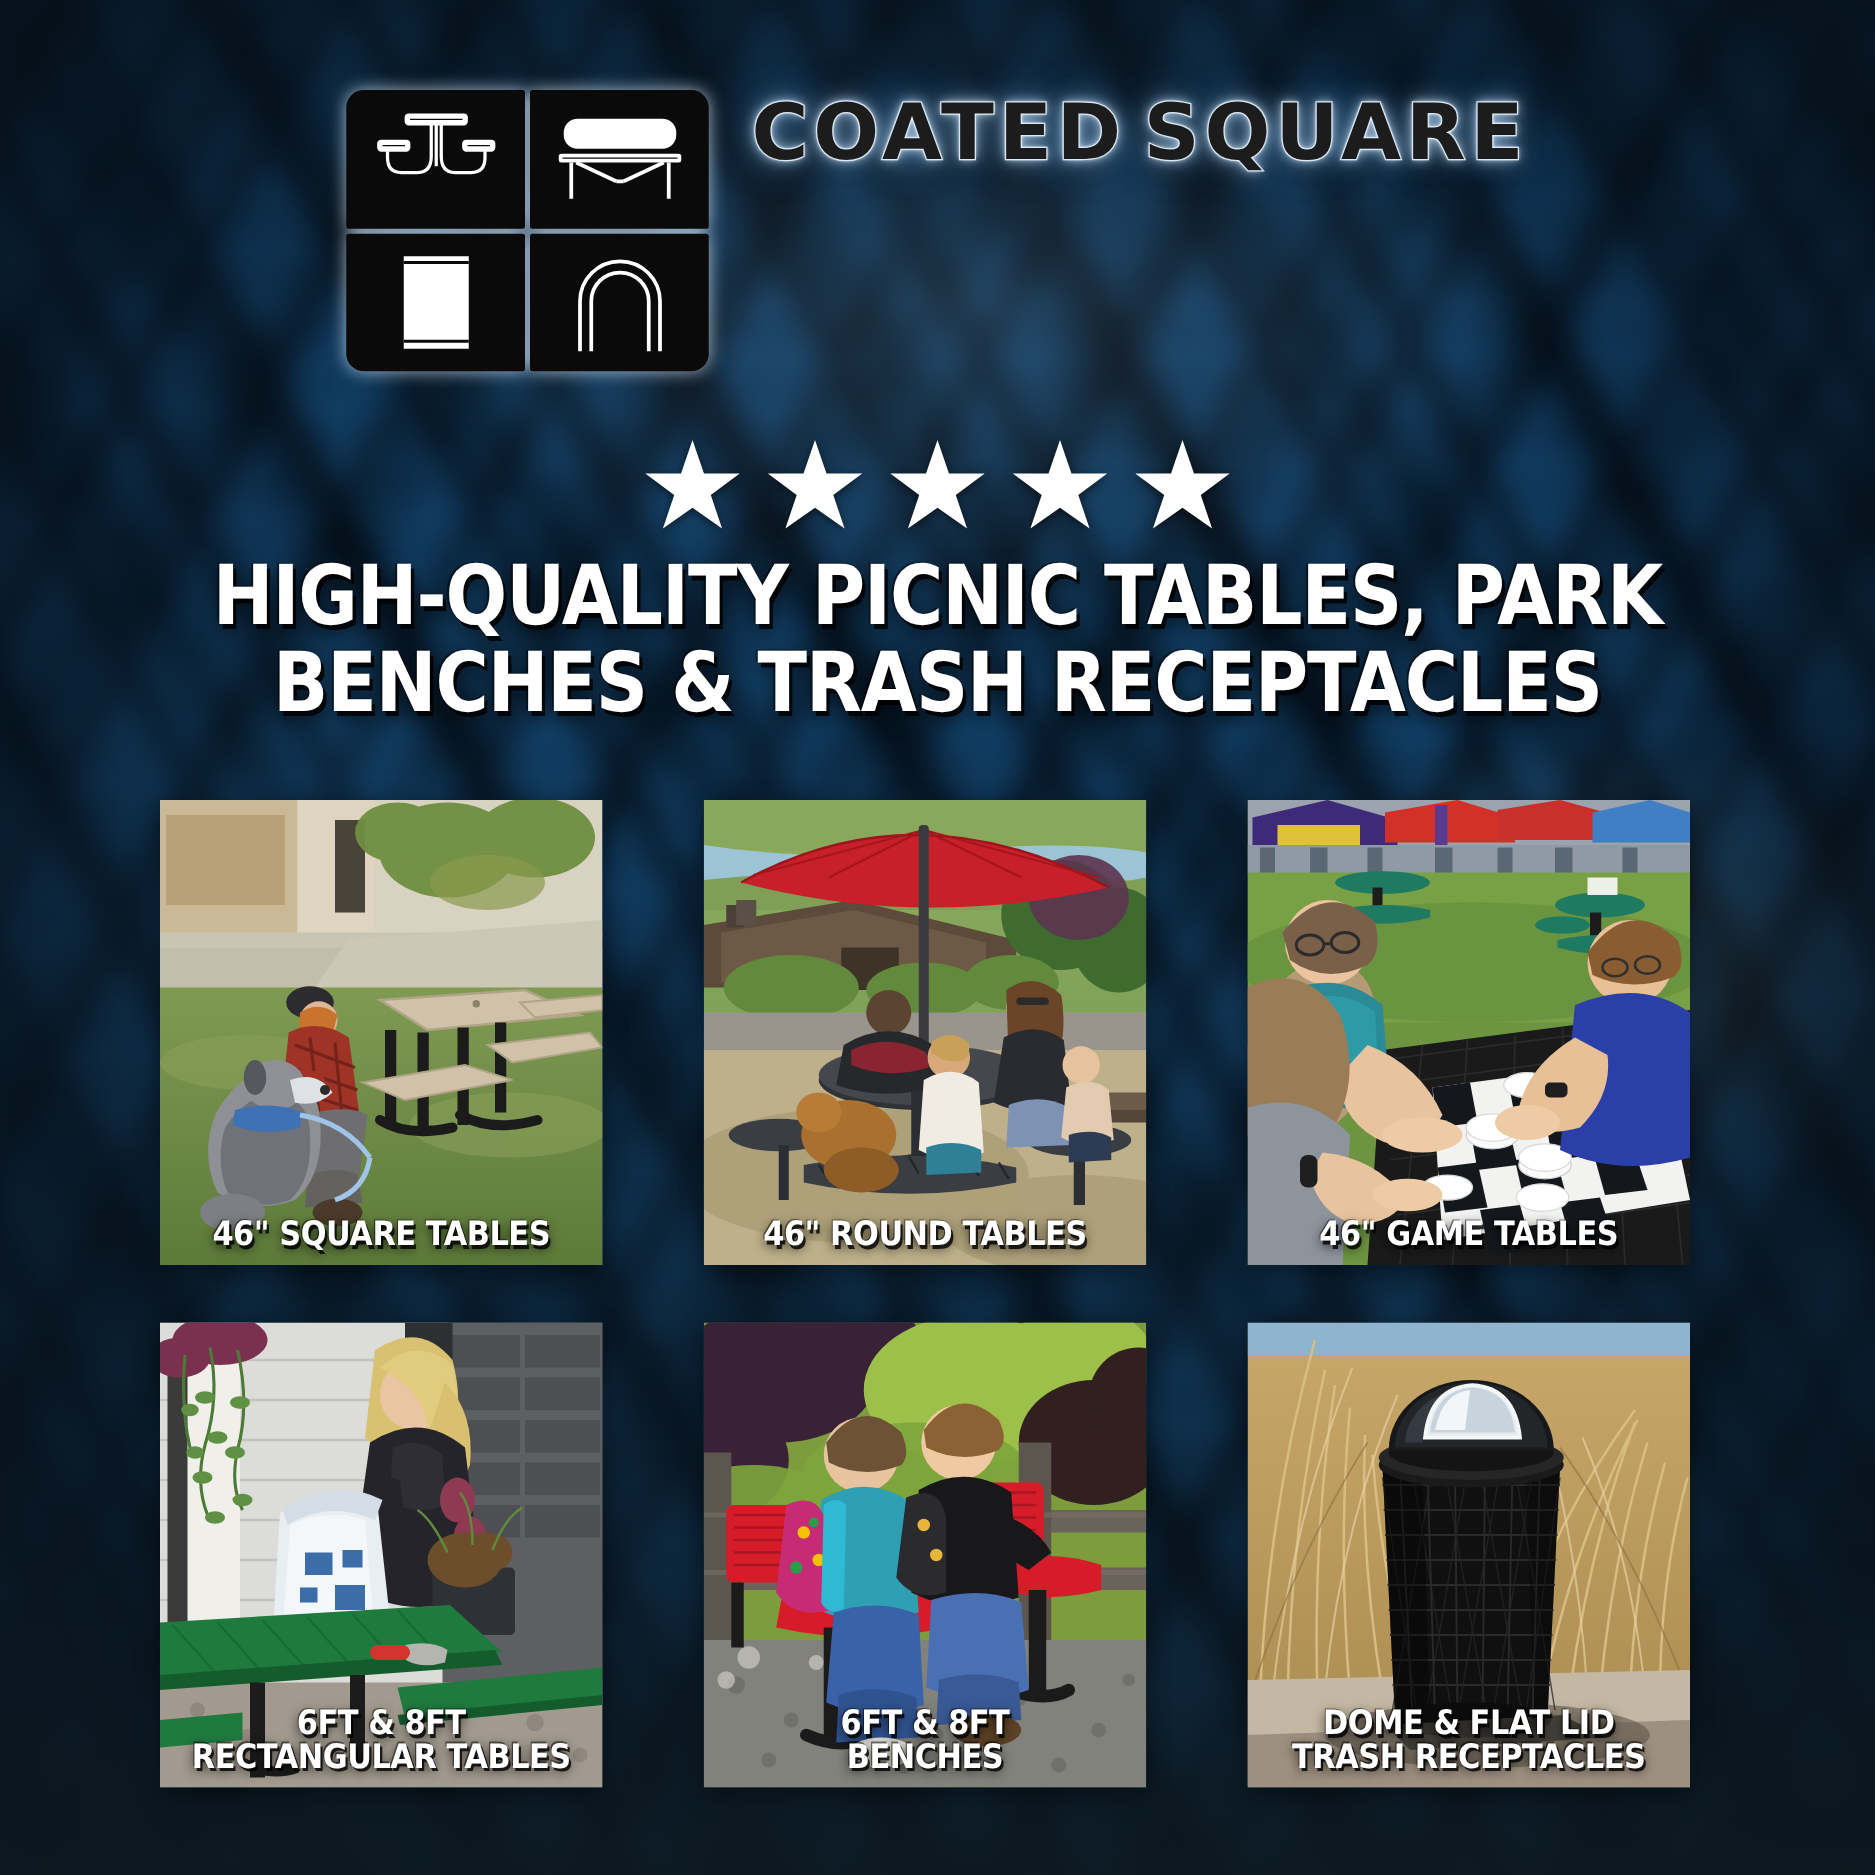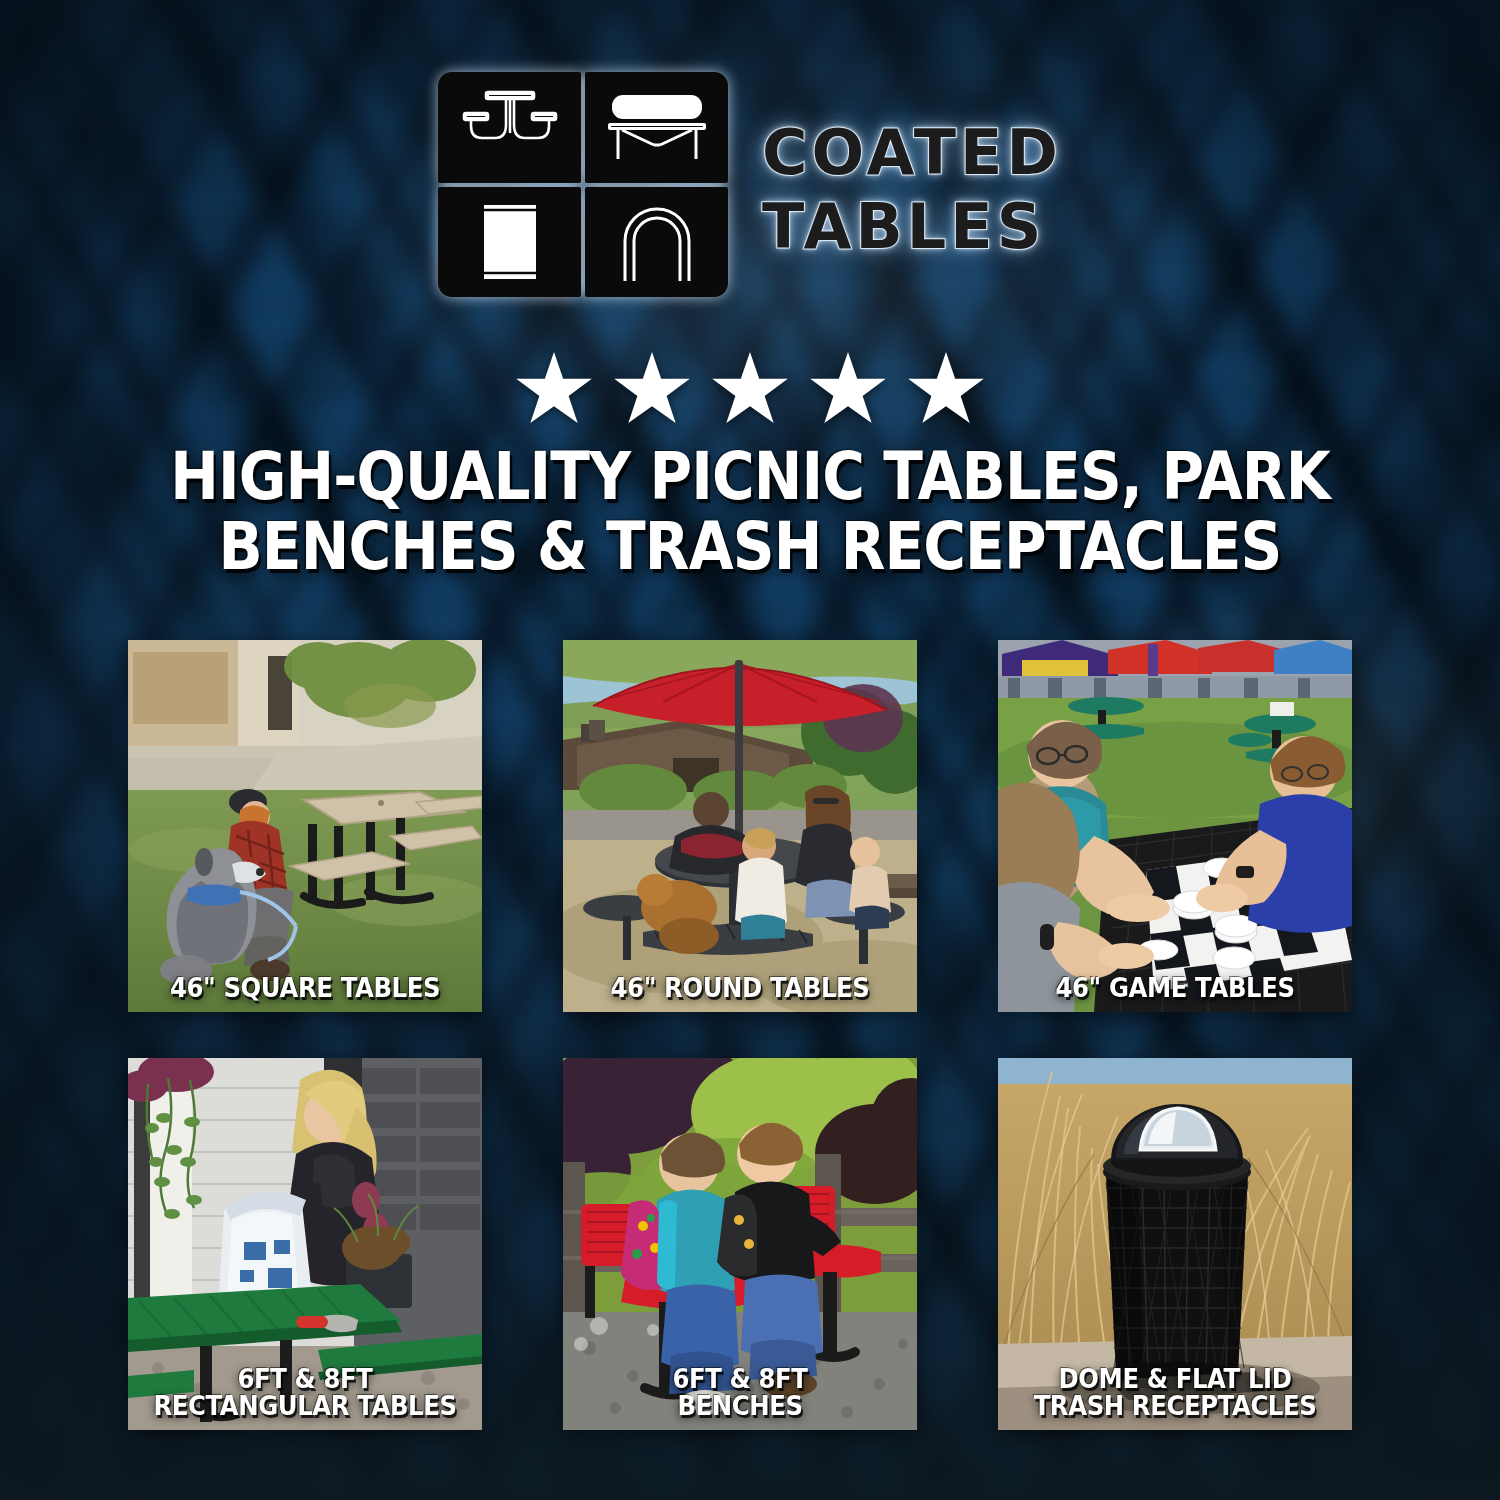--- a/index.html
+++ b/index.html
@@ -82,21 +82,21 @@
     background:#0a0a0a;position:relative;
     display:flex;align-items:center;justify-content:center;
   }
   .tile.tl{border-radius:14px 2px 2px 2px;}
   .tile.tr{border-radius:2px 14px 2px 2px;}
   .tile.bl{border-radius:2px 2px 2px 14px;}
   .tile.br{border-radius:2px 2px 14px 2px;}
   .tile svg{display:block;}
 
   .brand-text{
-    display:flex;flex-direction:column;gap:14px;padding-top:4px;margin-top:47px;
+    display:flex;flex-direction:row;gap:14px;padding-top:4px;
   }
   .brand-line{
     font-family:"DejaVu Sans", sans-serif;
     font-weight:700;
     font-size:62px;
     line-height:0.96;
     letter-spacing:4px;
     color:#1c1c1c;
     -webkit-text-stroke:2px rgba(236,246,255,0.92);
     paint-order:stroke fill;
@@ -241,21 +241,21 @@
               <path d="M14 84 V44 a32 32 0 0 1 64 0 V84"></path>
               <path d="M23 84 V44 a23 23 0 0 1 46 0 V84"></path>
             </g>
           </svg>
         </div>
 
       </div>
 
       <div class="brand-text">
         <div class="brand-line">COATED</div>
-        <div class="brand-line">TABLES</div>
+        <div class="brand-line">SQUARE</div>
       </div>
 
     </div>
 
     <div class="stars" id="stars-holder">
         <svg class="star" viewBox="0 0 100 95">
           <path d="M50 0 L61.8 34.5 L98.5 34.5 L68.8 56.5 L80.4 91 L50 69.5 L19.6 91 L31.2 56.5 L1.5 34.5 L38.2 34.5 Z" fill="#ffffff"></path>
         </svg>
         <svg class="star" viewBox="0 0 100 95">
           <path d="M50 0 L61.8 34.5 L98.5 34.5 L68.8 56.5 L80.4 91 L50 69.5 L19.6 91 L31.2 56.5 L1.5 34.5 L38.2 34.5 Z" fill="#ffffff"></path>

